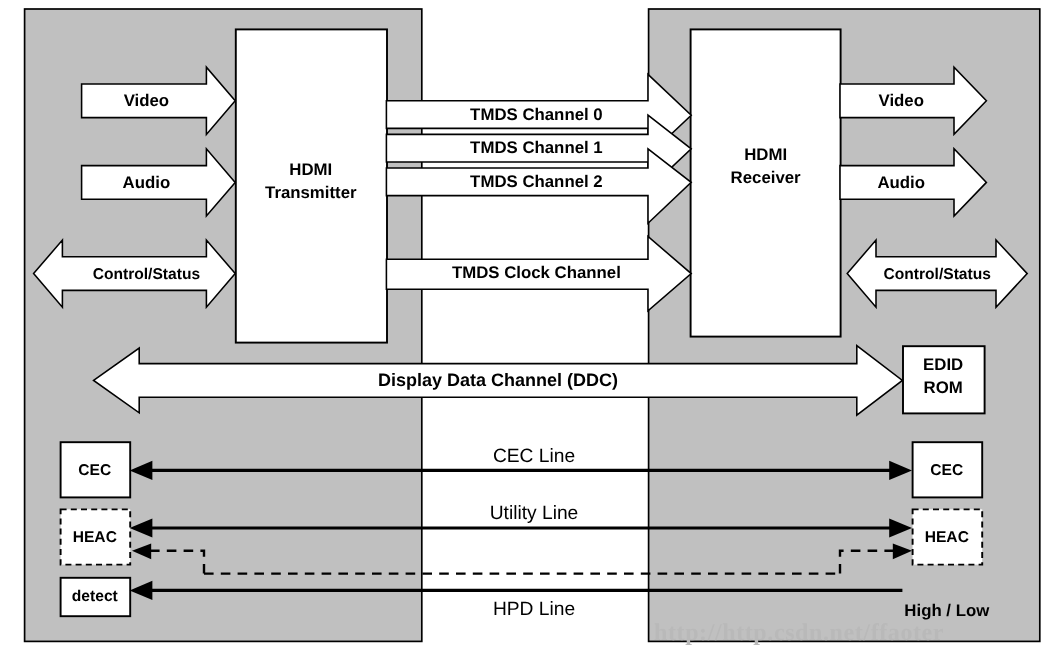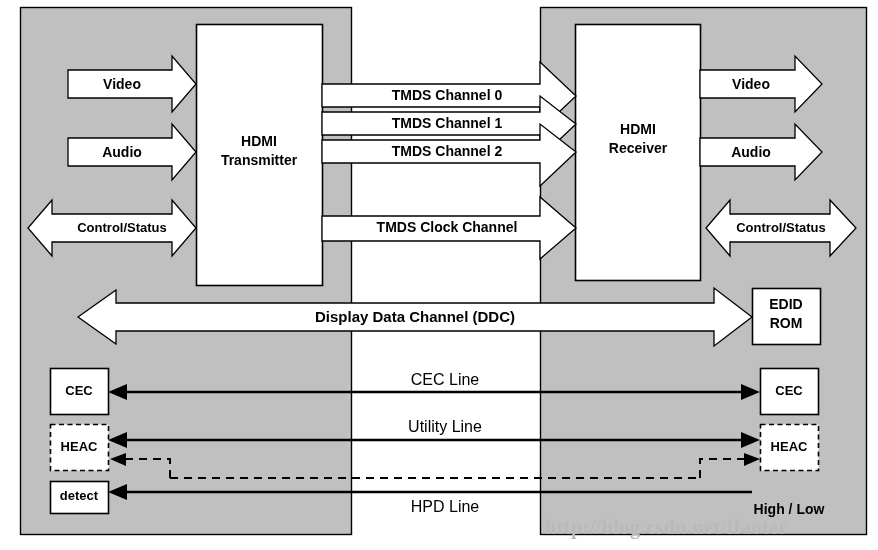--- a/index.html
+++ b/index.html
@@ -143,15 +143,15 @@
 
     <line class="dash-line" x1="170" y1="478" x2="700" y2="478"></line>
 
     <line class="solid-line" x1="118" y1="492" x2="752" y2="492"></line>
     <polygon class="arrow-head" points="108,492 127,484 127,500"></polygon>
     <text class="lbl t-16" x="445" y="508">HPD Line</text>
     <text class="lbl lbl-bold t-14" x="789" y="510">High / Low</text>
 
   </svg>
 
-  <div class="watermark">http://blog.csdn.net/ffaoter</div>
+  <div class="watermark">http://http.csdn.net/ffaoter</div>
 
 </div>
 
 </body></html>

